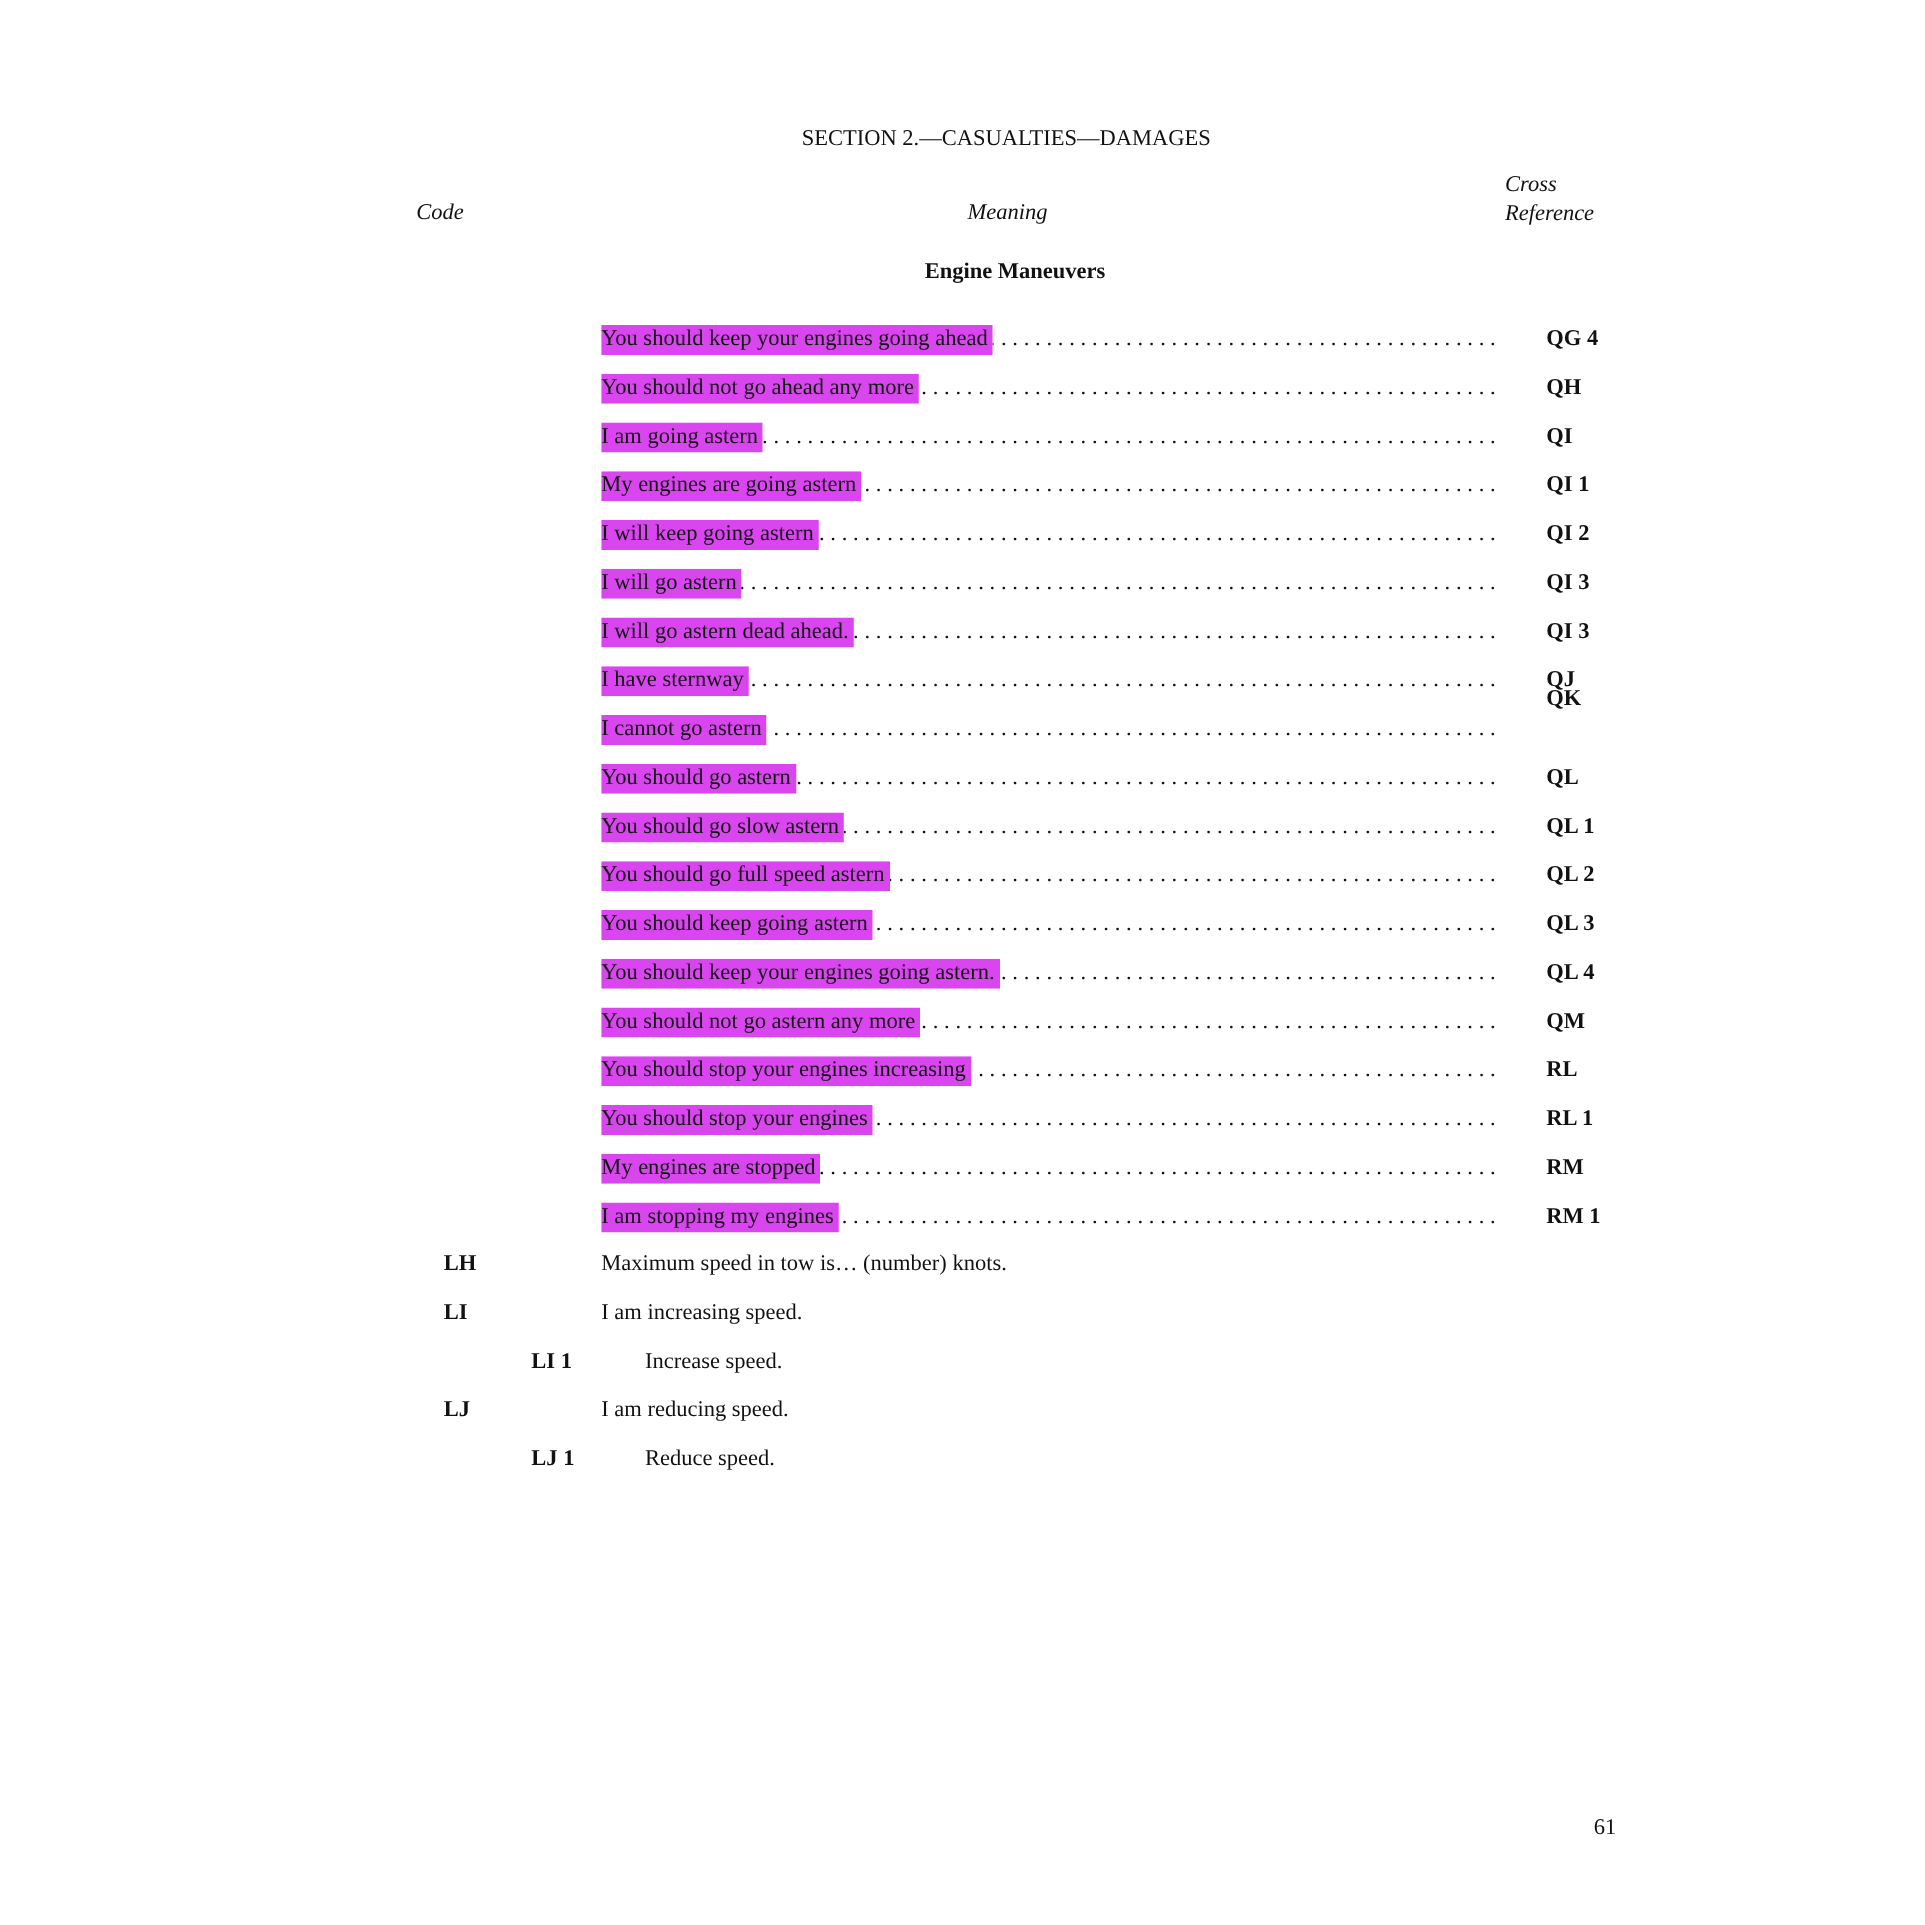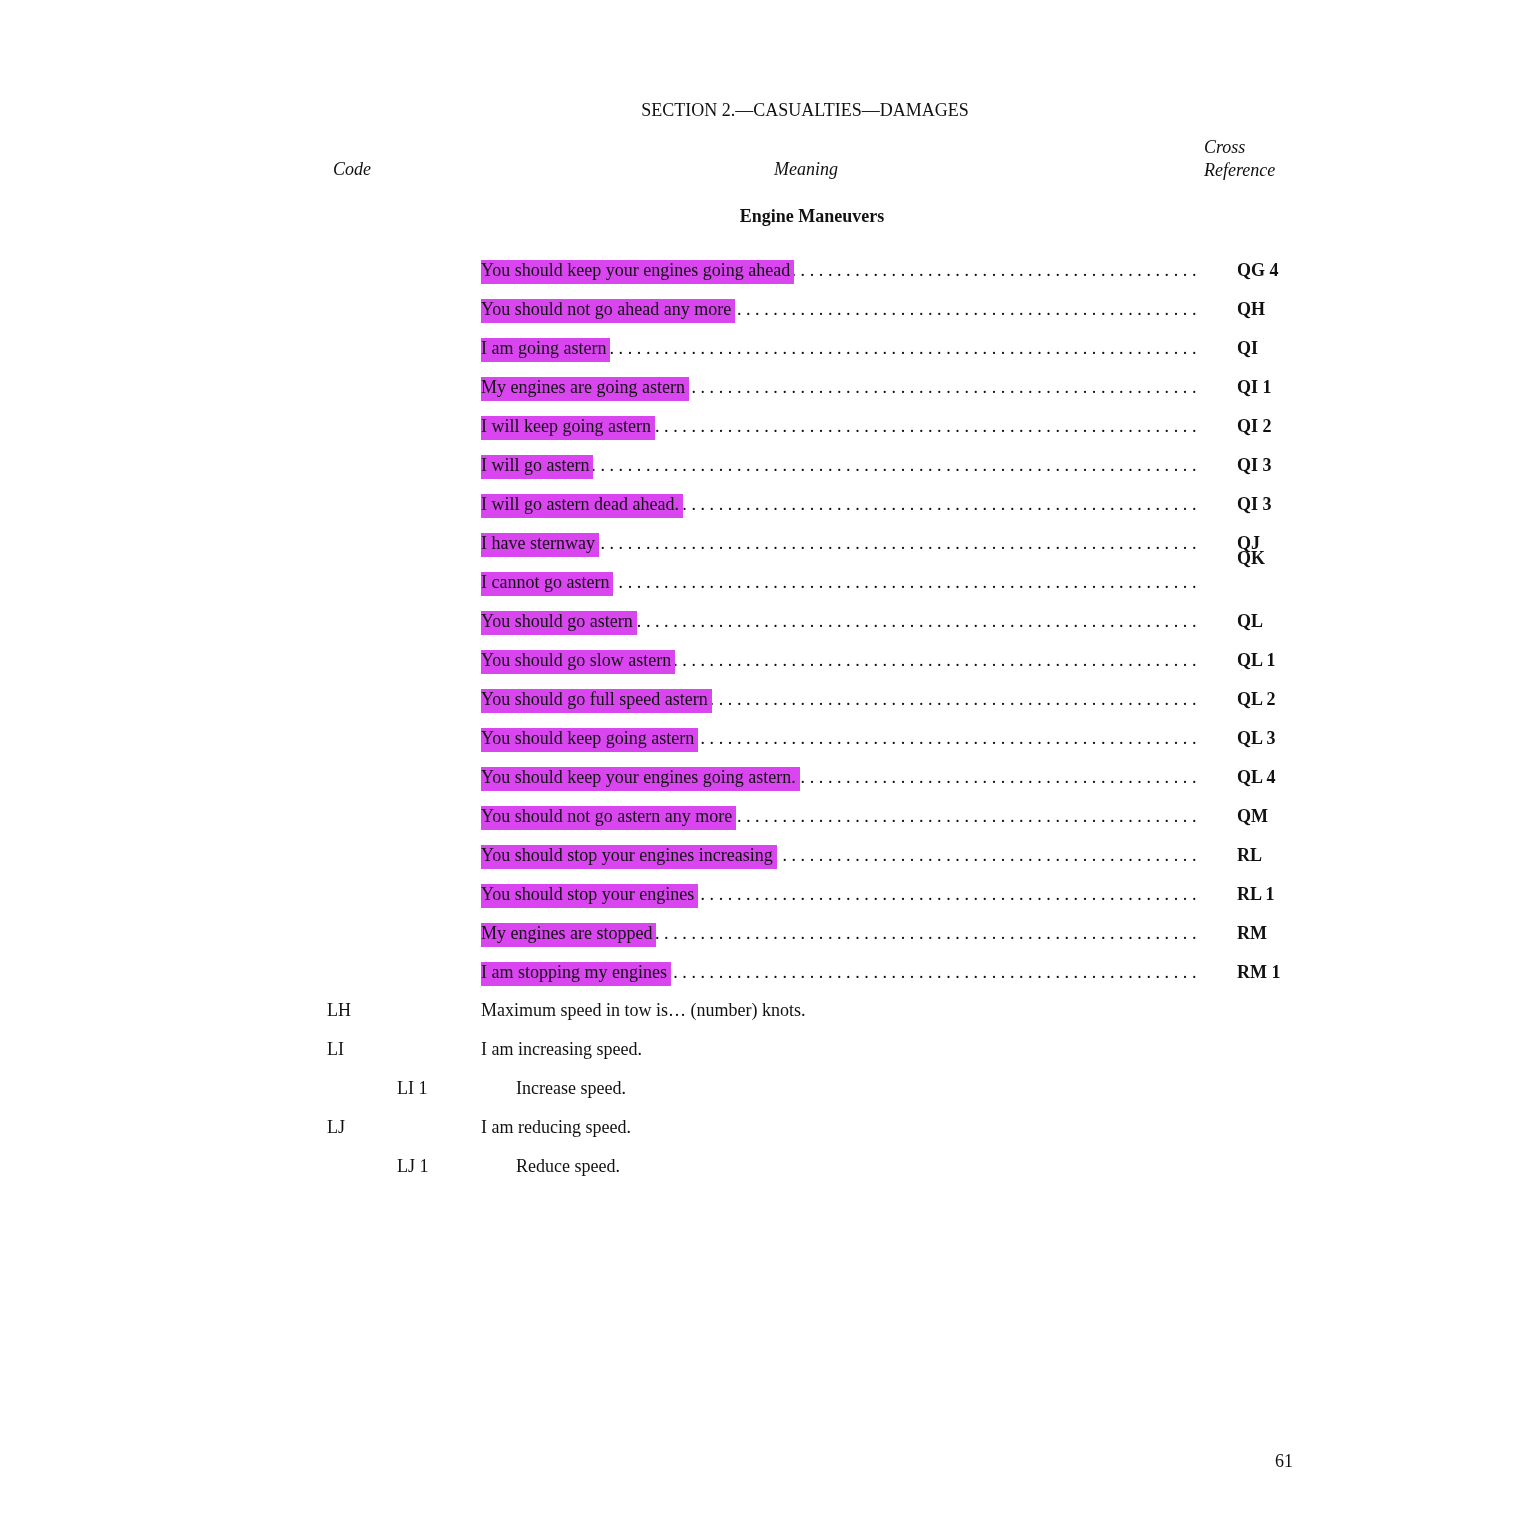--- a/index.html
+++ b/index.html
@@ -9,21 +9,21 @@
   .section-title { top: 100px; left: 0; width: 1610px; text-align: center; font-size: 18px; }
   .hdr { font-style: italic; font-size: 18px; }
   .hdr-code { top: 159px; left: 333px; }
   .hdr-meaning { top: 159px; left: 774px; }
   .hdr-cross { top: 136px; left: 1204px; width: 78px; text-align: left; line-height: 23px; }
   .subhead { top: 206px; left: 0; width: 1624px; text-align: center; font-weight: bold; font-size: 18px; }
   .row { position: absolute; left: 481px; width: 720px; height: 24px; font-size: 18px; overflow: hidden; display: flex; }
   .row .txt { white-space: nowrap; padding-right: 4px; background: #d946ef; position: relative; z-index: 1; }
   .row .leader { flex: 1; overflow: hidden; white-space: nowrap; letter-spacing: 4.6px; text-align: right; direction: rtl; }
   .ref { position: absolute; left: 1237px; font-weight: bold; font-size: 18px; white-space: nowrap; }
-  .code { position: absolute; font-weight: normal; font-size: 18px; white-space: nowrap; }
+  .code { position: absolute; font-weight: bold; font-size: 18px; white-space: nowrap; margin-left: 28px; }
   .meaning { position: absolute; font-size: 18px; white-space: nowrap; }
   .page-num { top: 1451px; left: 1275px; font-size: 18px; }
 </style>
 </head>
 <body>
 
 <div class="abs section-title">SECTION 2.—CASUALTIES—DAMAGES</div>
 <div class="abs hdr hdr-code">Code</div>
 <div class="abs hdr hdr-meaning">Meaning</div>
 <div class="abs hdr hdr-cross">

